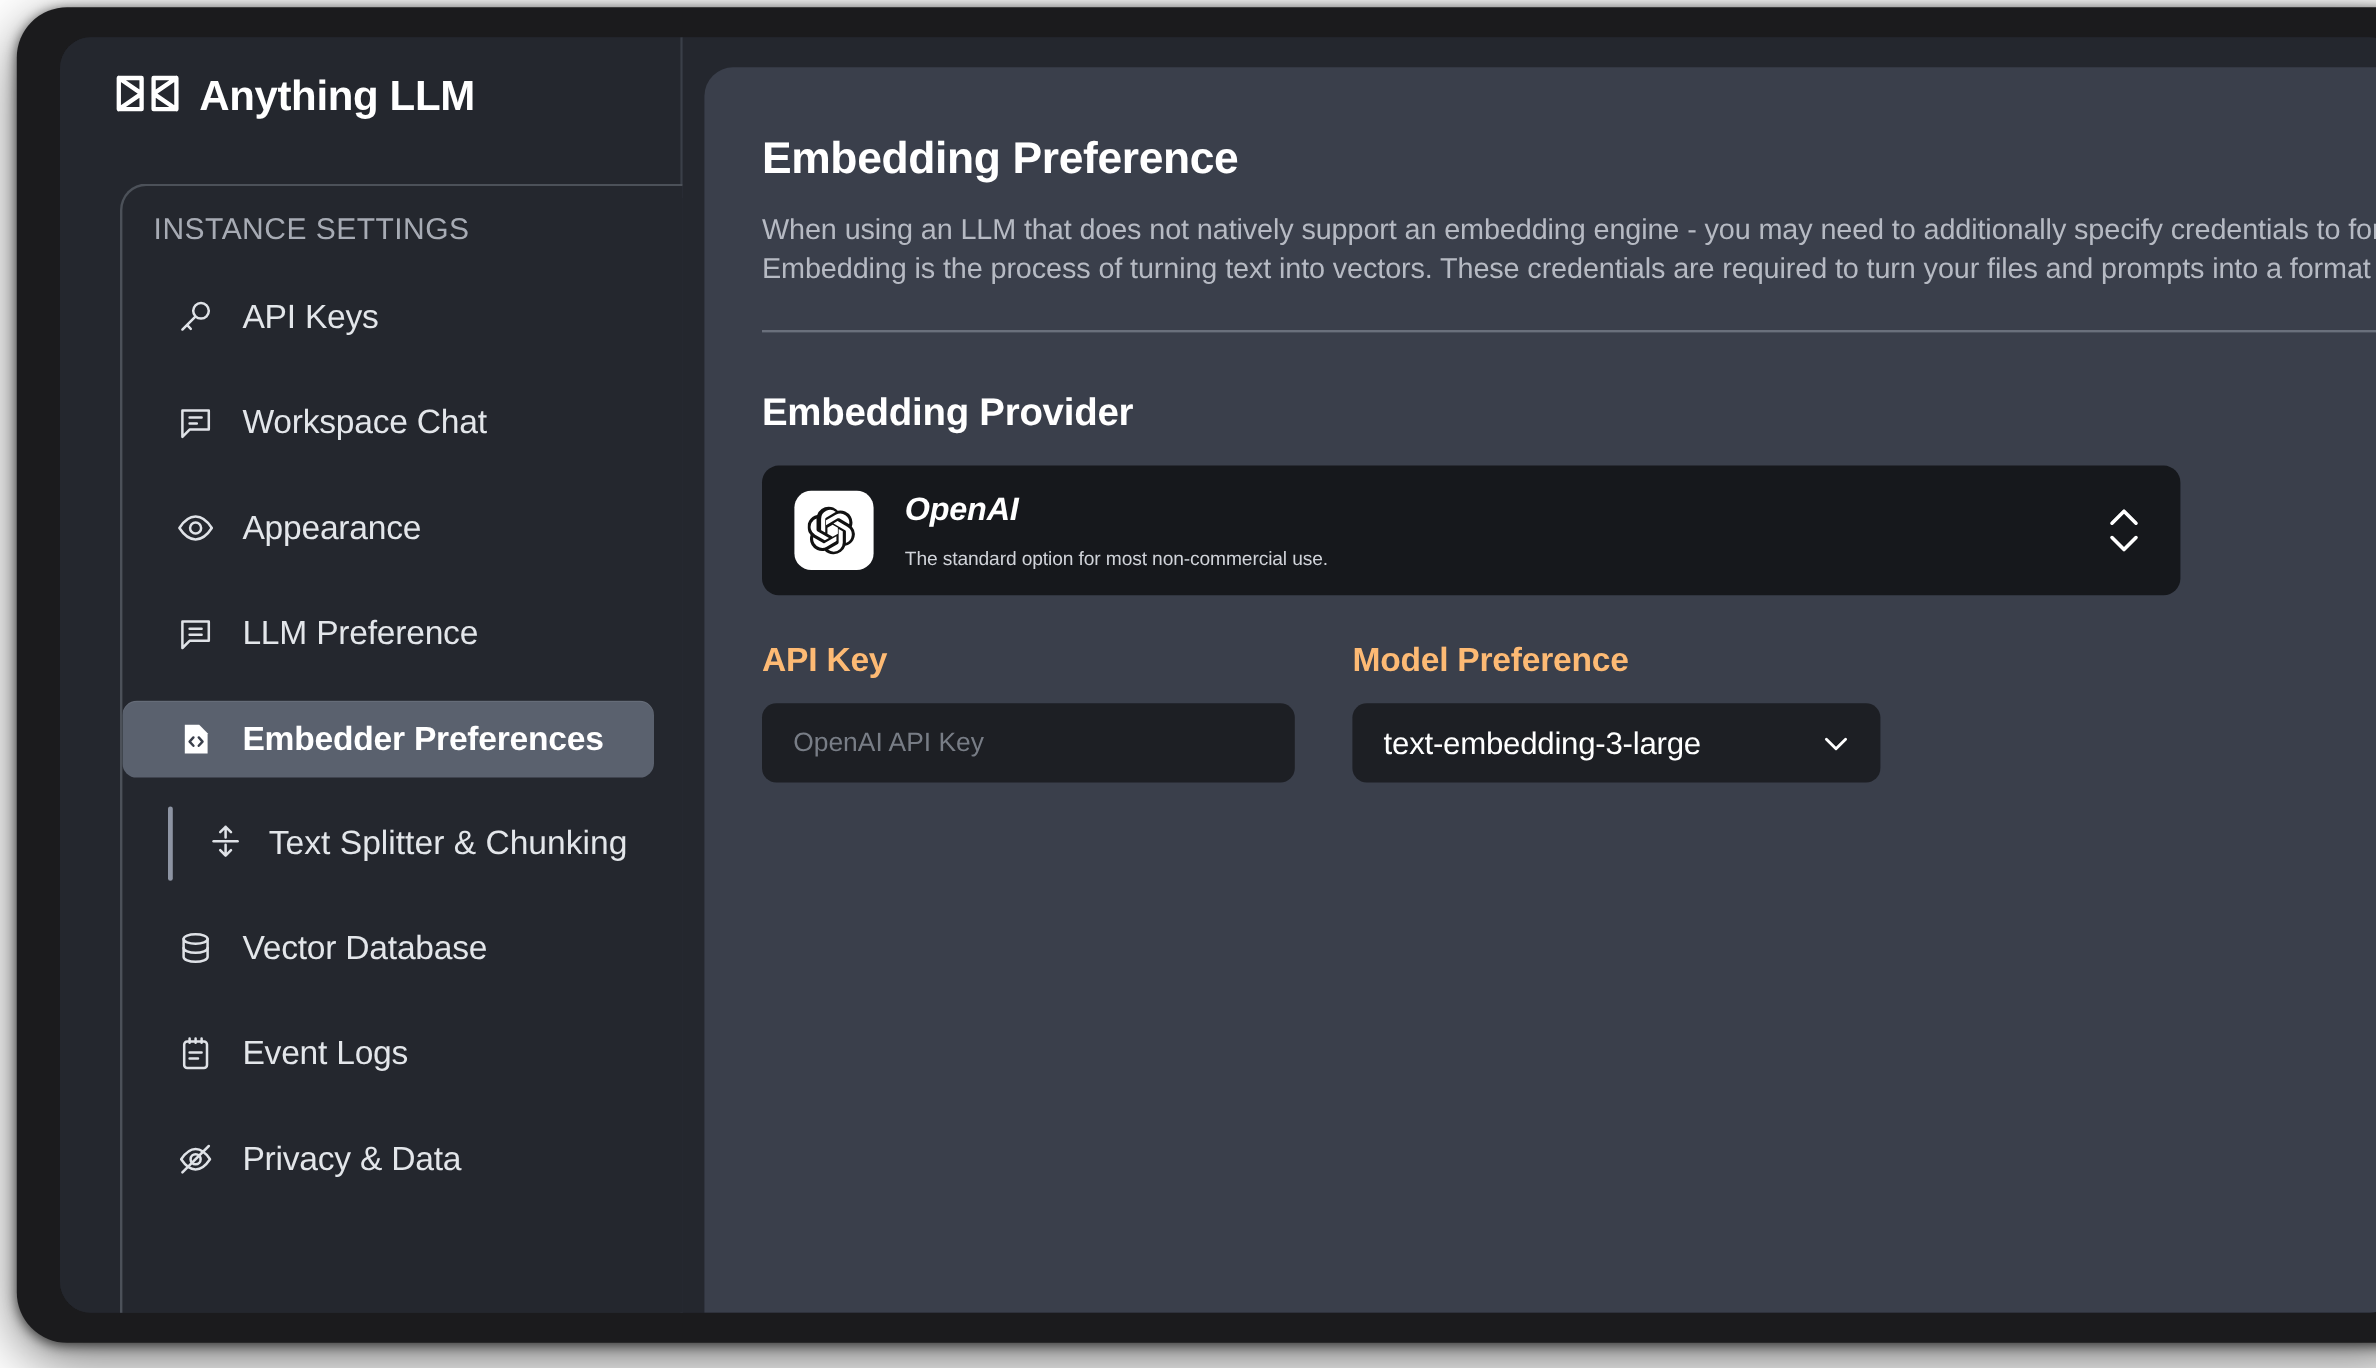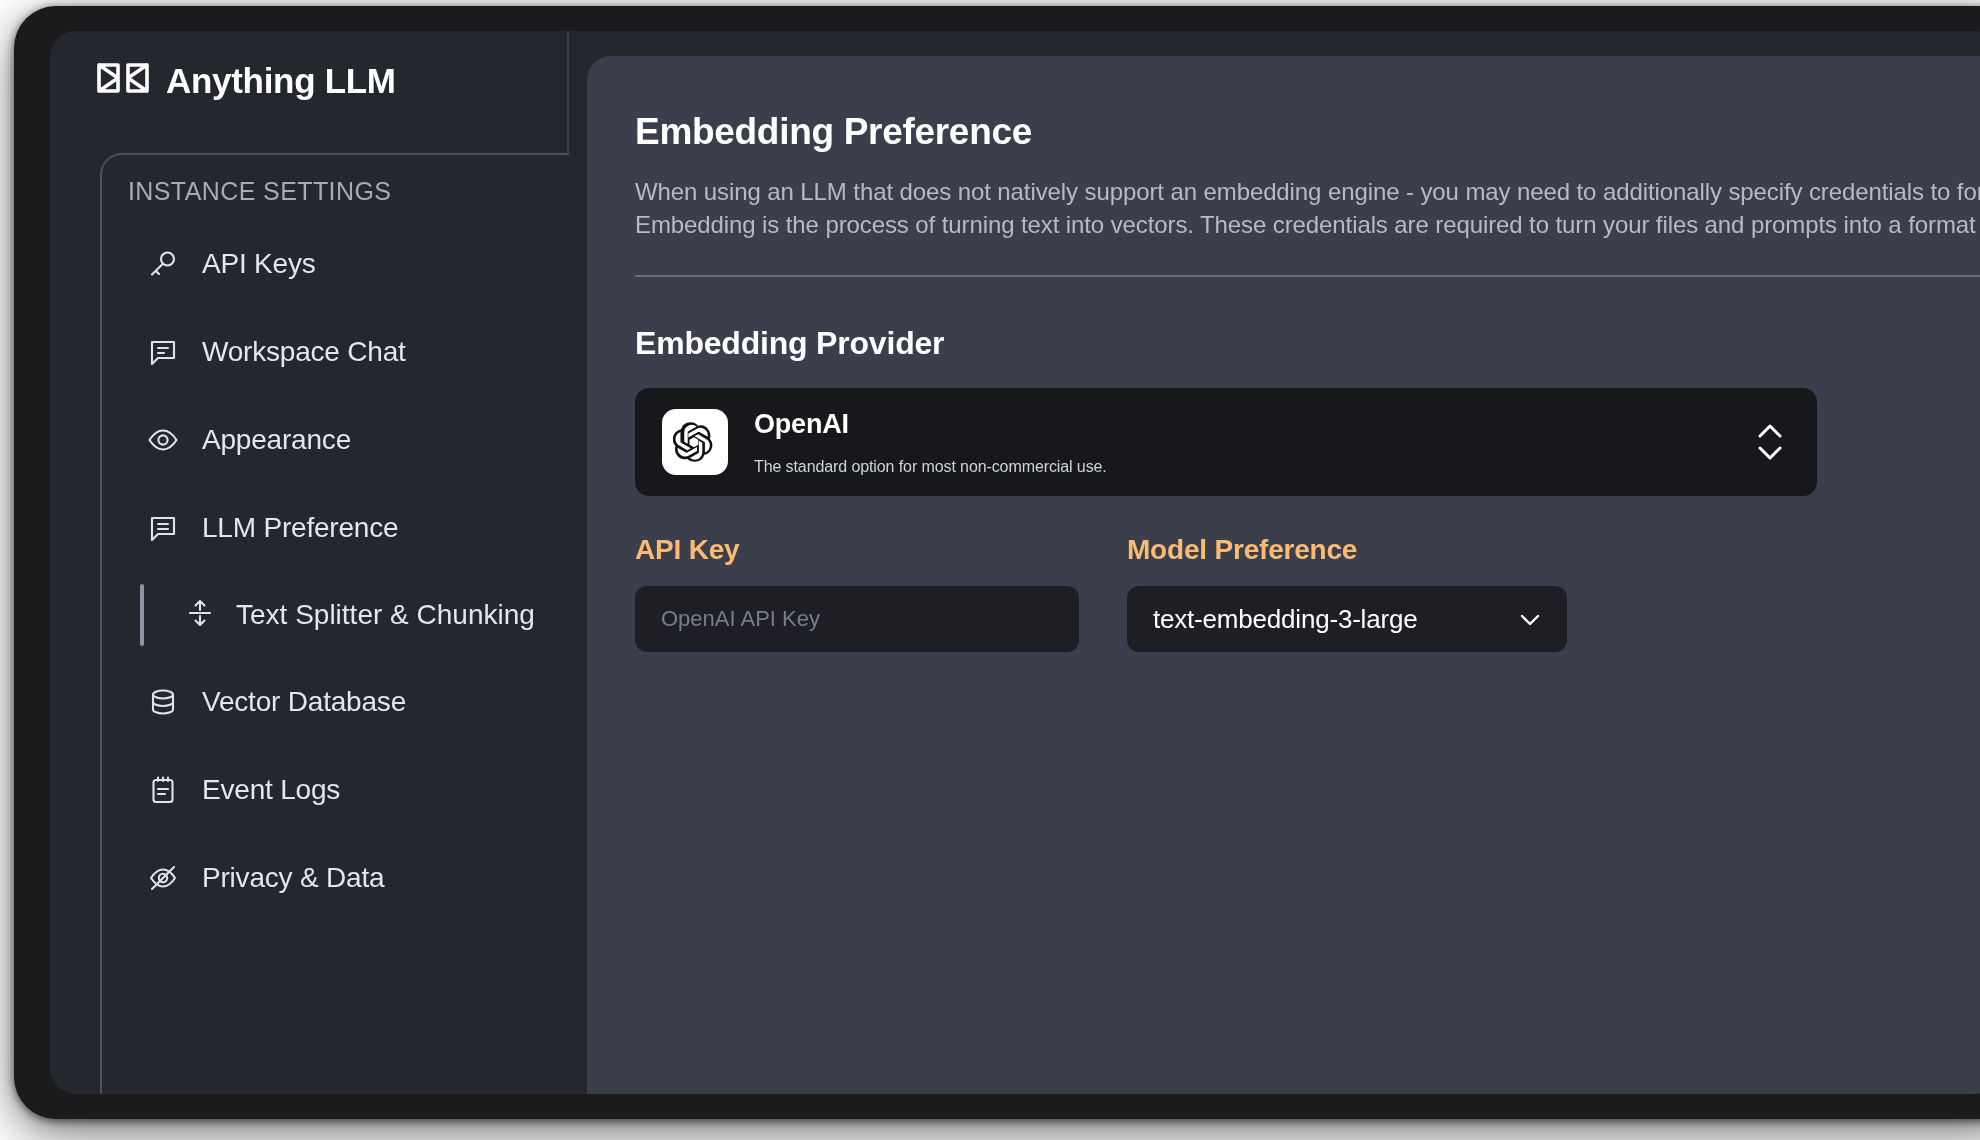--- a/index.html
+++ b/index.html
@@ -122,21 +122,21 @@
     background: #8d94a3;
     margin-left: 38px;
     border-radius: 2px;
     flex: 0 0 4px;
   }
   .sub-item {
     display: flex;
     align-items: center;
     gap: 20px;
     height: 62px;
-    padding-left: 40px;
+    padding-left: 28px;
     white-space: nowrap;
     cursor: pointer;
   }
   .sub-item .lbl { color: #e3e6ea; font-size: 28px; }
 
   
   #main-outer {
     flex: 1 1 auto;
     position: relative;
     background: #24272e;
@@ -201,21 +201,21 @@
   #provider-logo {
     width: 66px; height: 66px; flex: 0 0 66px;
     background: #ffffff;
     border-radius: 14px;
     display: flex; align-items: center; justify-content: center;
     margin-right: 26px;
   }
   #provider-texts { flex: 1 1 auto; min-width: 0; }
   #provider-name {
     color: #ffffff; font-size: 27px; font-weight: bold;
-    letter-spacing: -0.2px; margin-bottom: 18px; white-space: nowrap;
+    letter-spacing: -0.2px; margin-bottom: 18px; white-space: nowrap; font-style: italic;
   }
   #provider-sub {
     color: #d0d3d9; font-size: 16px; white-space: nowrap;
     letter-spacing: -0.1px;
   }
   #provider-caret { width: 34px; height: 56px; flex: 0 0 34px; }
 
   
   #fields {
     display: flex;
@@ -322,20 +322,30 @@
           <span class="ico">
             <svg viewBox="0 0 32 32" width="32" height="32" fill="none" stroke="#dfe2e7" stroke-width="2.1" stroke-linejoin="round" stroke-linecap="round">
               <path d="M5 6 H27 V22 H11 L5 28 Z"></path>
               <path d="M11 12 H21 M11 17 H21"></path>
             </svg>
           </span>
           <span class="lbl">LLM Preference</span>
         </div>
 
 
+        <div class="nav-item active">
+          <span class="ico">
+            <svg viewBox="0 0 32 32" width="32" height="32">
+              <path d="M7 4 H19 L26 11 V28 H7 Z" fill="#ffffff"></path>
+              <path d="M14.2 14.5 L11 18 L14.2 21.5" fill="none" stroke="#3a3f4b" stroke-width="2" stroke-linecap="round" stroke-linejoin="round"></path>
+              <path d="M18.6 14.5 L21.8 18 L18.6 21.5" fill="none" stroke="#3a3f4b" stroke-width="2" stroke-linecap="round" stroke-linejoin="round"></path>
+            </svg>
+          </span>
+          <span class="lbl">Embedder Preferences</span>
+        </div>
 
         <div class="sub-wrap">
           <div class="sub-rail"></div>
           <div class="sub-item">
             <span class="ico">
               <svg viewBox="0 0 32 32" width="32" height="32" fill="none" stroke="#dfe2e7" stroke-width="2.1" stroke-linecap="round" stroke-linejoin="round">
                 <path d="M16 4 V13 M11.5 8.5 L16 4 L20.5 8.5"></path>
                 <path d="M16 28 V19 M11.5 23.5 L16 28 L20.5 23.5"></path>
                 <path d="M6 16 H26"></path>
               </svg>

